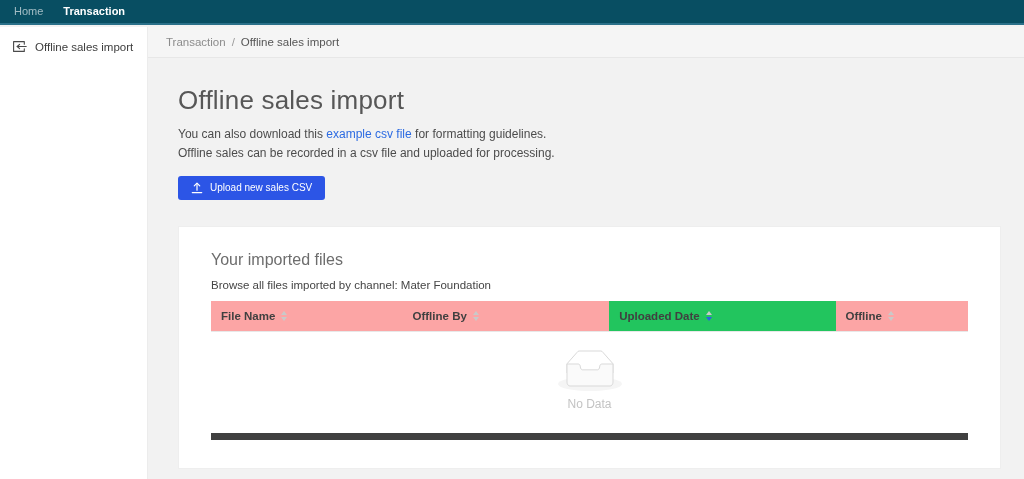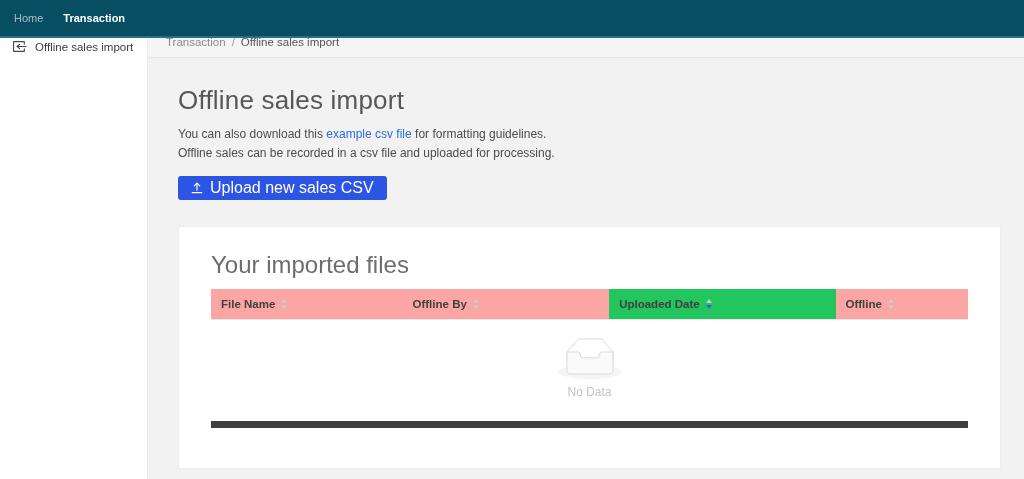--- a/index.html
+++ b/index.html
@@ -6,21 +6,21 @@
   html, body { width: 1024px; height: 479px; overflow: hidden; }
   body {
     font-family: "Liberation Sans", sans-serif;
     background: #f2f2f2;
     color: #454545;
     position: relative;
   }
 
   
   .topnav {
-    position: absolute; top: 0; left: 0; right: 0; height: 38px;
+    position: absolute; top: 0; left: 0; right: 0; height: 25px;
     background: #084e62;
     border-bottom: 2px solid #2a7089;
     display: flex; align-items: center;
     padding-left: 14px; gap: 20px;
     z-index: 5;
   }
   .nav-item {
     font-size: 11px; color: rgba(255,255,255,0.62);
     cursor: pointer; line-height: 23px;
   }
@@ -60,34 +60,34 @@
   .desc { margin-top: 9px; font-size: 12px; line-height: 19px; color: #4c4c4c; }
   .desc .line { display: block; }
   a.link { color: #2c6be2; text-decoration: none; cursor: pointer; }
 
   .upload-btn {
     margin-top: 13px;
     display: inline-flex; align-items: center; gap: 7px;
     background: #2c55e6; color: #ffffff;
     border: none; border-radius: 3px;
     height: 24px; padding: 0 13px;
-    font-size: 16px; font-family: "Liberation Sans", sans-serif;
+    font-size: 10px; font-family: "Liberation Sans", sans-serif;
     cursor: pointer;
   }
   .upload-btn .icn { display: inline-flex; }
 
   
   .card {
     margin-top: 26px;
     background: #ffffff;
     border: 1px solid #eeeeee;
     height: 243px;
     padding: 24px 32px 0 32px;
   }
-  h2.card-title { font-size: 24px; font-weight: 300; color: #6d6d6d; }
+  h2.card-title { font-size: 16px; font-weight: 300; color: #6d6d6d; }
   .card-sub { margin-top: 10px; font-size: 11.5px; color: #454545; }
 
   table.files-table {
     width: 100%; margin-top: 10px;
     border-collapse: collapse; table-layout: fixed;
   }
   .files-table th {
     background: #fca5a5;
     text-align: left; font-size: 11.5px; font-weight: bold; color: #404040;
     padding: 9px 10px;
@@ -152,20 +152,21 @@
           <path d="M7 9.5V1.8"></path>
           <path d="M3.8 4.6L7 1.4l3.2 3.2"></path>
           <path d="M1.5 12.3h11"></path>
         </svg>
       </span>
       <span>Upload new sales CSV</span>
     </button>
 
     <section class="card">
       <h2 class="card-title">Your imported files</h2>
+      <div class="card-sub">Browse all files imported by channel: Mater Foundation</div>
 
       <table class="files-table">
         <colgroup>
           <col style="width:25.3%">
             <col style="width:27.3%">
             <col style="width:29.9%">
             <col style="width:17.5%">
         </colgroup>
         <thead>
           <tr>

